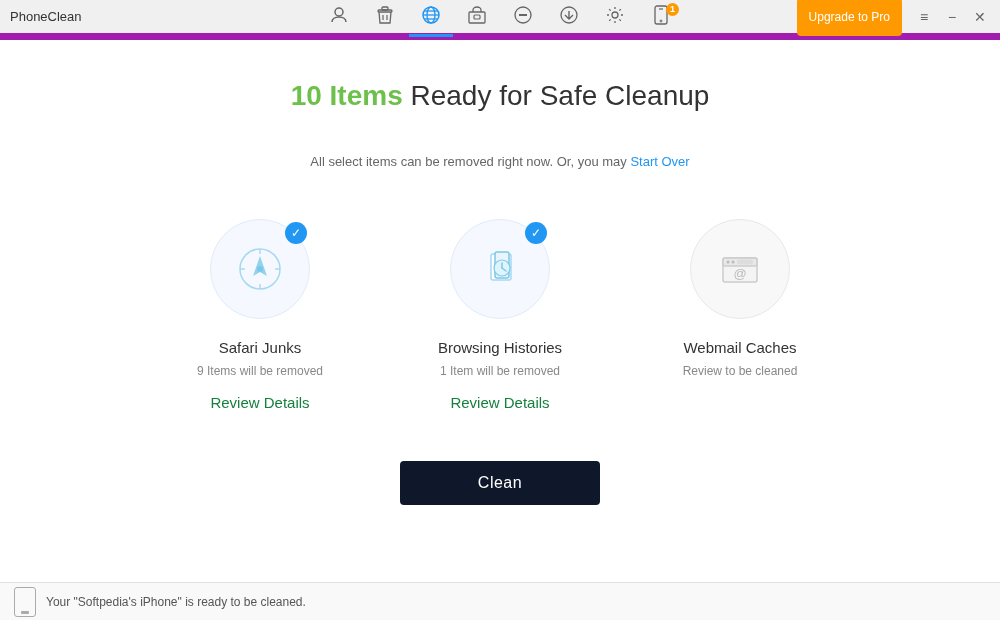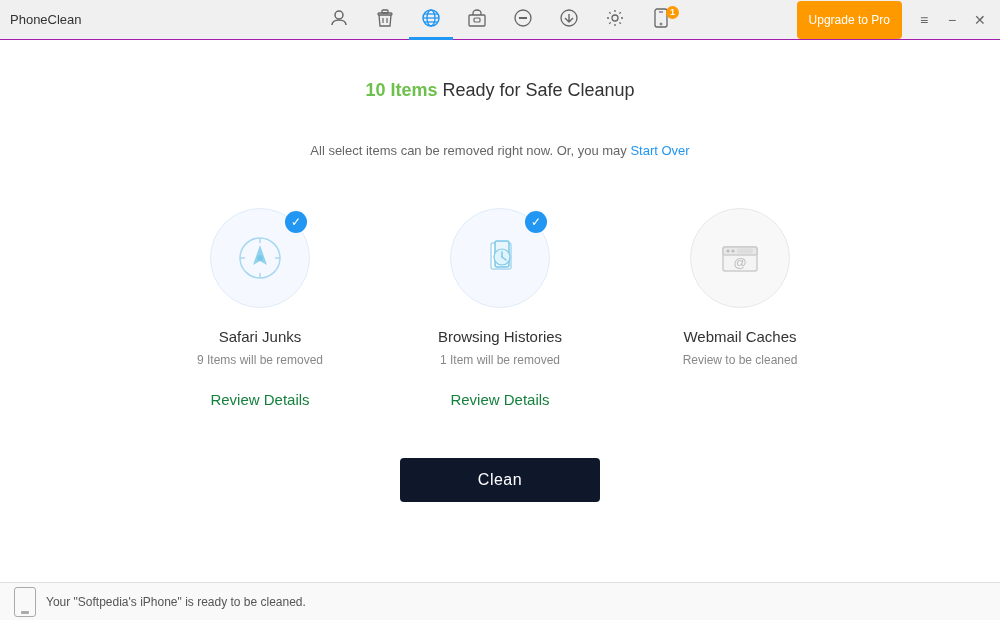--- a/index.html
+++ b/index.html
@@ -13,21 +13,21 @@
       flex-direction: column;
     }
 
     
     .titlebar {
       display: flex;
       align-items: center;
       background: #f0f0f0;
       height: 40px;
       padding: 0 10px;
-      border-bottom: 1px solid #a21caf;
+      border-bottom: 7px solid #a21caf;
       flex-shrink: 0;
     }
     .titlebar-title {
       font-size: 13px;
       color: #333;
       font-weight: 500;
       margin-right: auto;
     }
     .titlebar-nav {
       display: flex;
@@ -83,21 +83,21 @@
     .main {
       flex: 1;
       background: white;
       display: flex;
       flex-direction: column;
       align-items: center;
       padding: 40px 20px 20px;
     }
 
     .headline {
-      font-size: 18px;
+      font-size: 28px;
       color: #333;
       margin-bottom: 14px;
       font-weight: 400;
     }
     .headline-count {
       color: #6dc04b;
       font-weight: 700;
     }
 
     .subtitle {
@@ -163,21 +163,21 @@
     .card-title {
       font-size: 15px;
       color: #333;
       font-weight: 500;
       margin-bottom: 8px;
     }
 
     .card-desc {
       font-size: 12px;
       color: #888;
-      margin-bottom: 24px;
+      margin-bottom: 16px;
       text-align: center;
     }
 
     .review-link {
       font-size: 15px;
       color: #15803d;
       cursor: pointer;
       text-decoration: none;
     }
 

